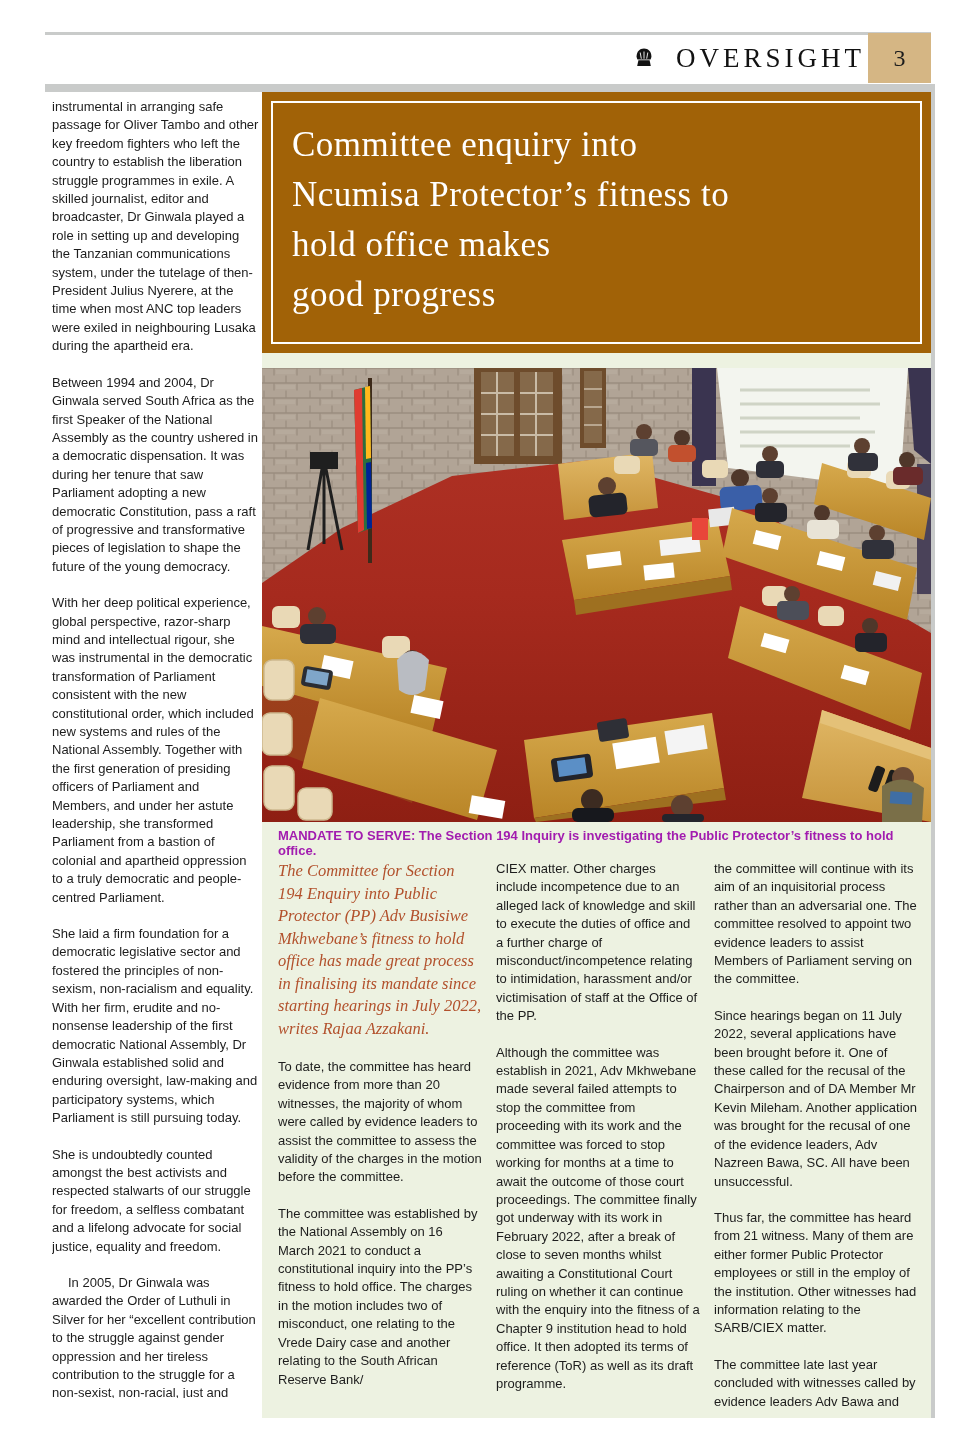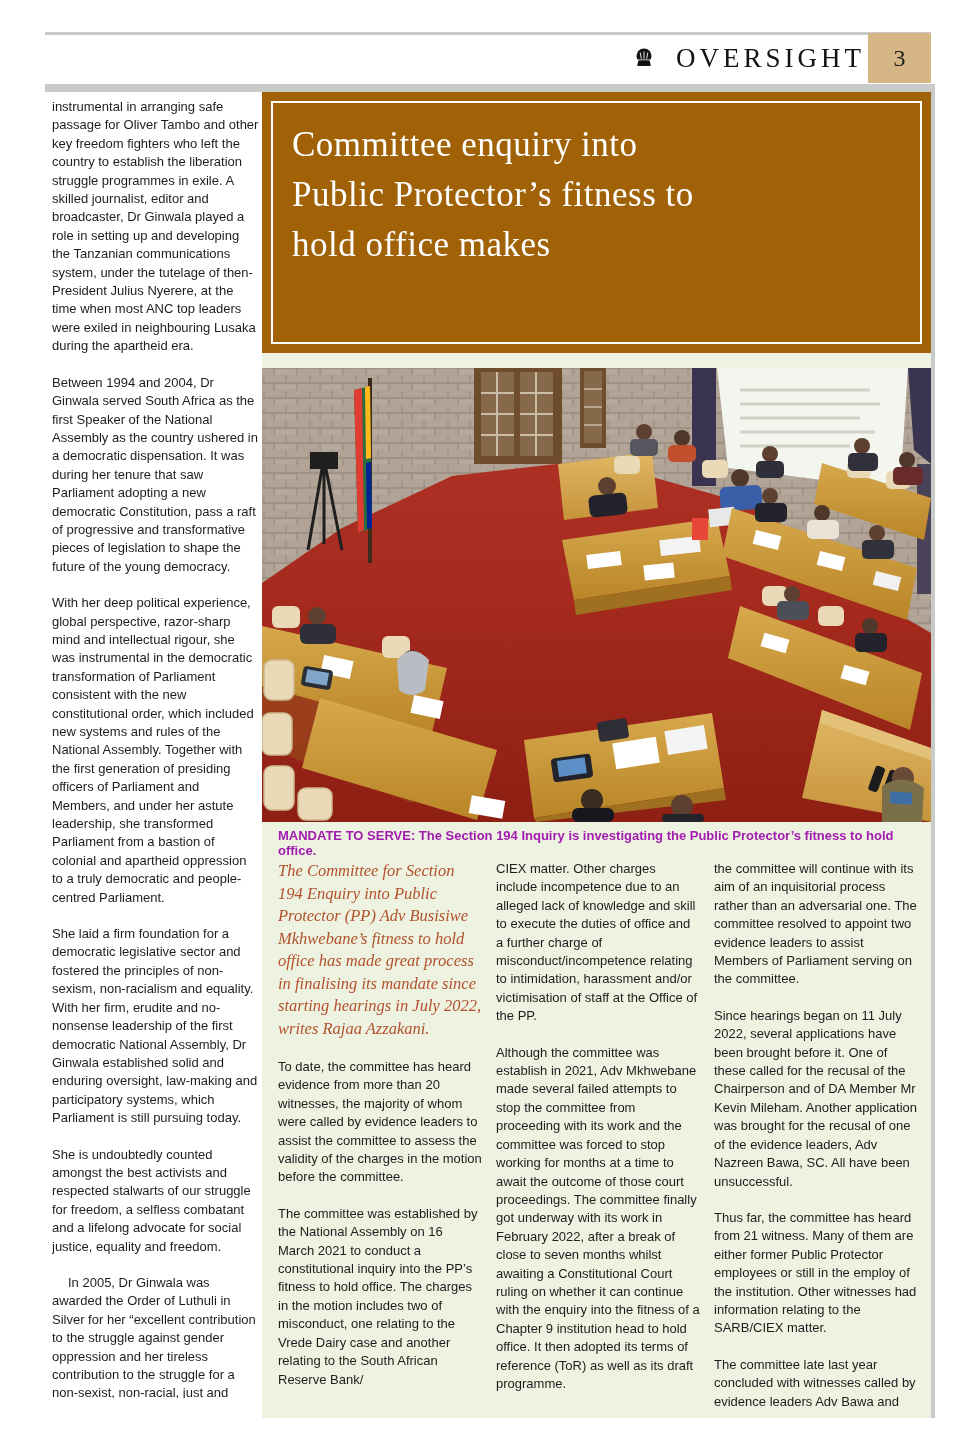--- a/index.html
+++ b/index.html
@@ -87,22 +87,23 @@
         <path fill="#9a8535" d="M6.4 14.2 5.2 20h13.6l-1.2-5.8z"></path>
       </svg></span>
 </div>
 
 <div class="abs right-panel"></div>
 
 <div class="abs title-box">
   <div class="title-inner"></div>
   <div class="title-text">
       <div>Committee enquiry into</div>
-      <div>Public Protector’s fitness to</div>
+      <div>Ncumisa Protector’s fitness to</div>
       <div>hold office makes</div>
+      <div>good progress</div>
     </div>
 </div>
 
 <div class="abs photo">
 <svg viewBox="0 0 669 454" preserveAspectRatio="none">
   <defs>
     <linearGradient id="carpet" x1="0" y1="0" x2="0" y2="1">
       <stop offset="0" stop-color="#b23427"></stop>
           <stop offset="0.5" stop-color="#a62a1e"></stop>
           <stop offset="1" stop-color="#8e1f13"></stop>

